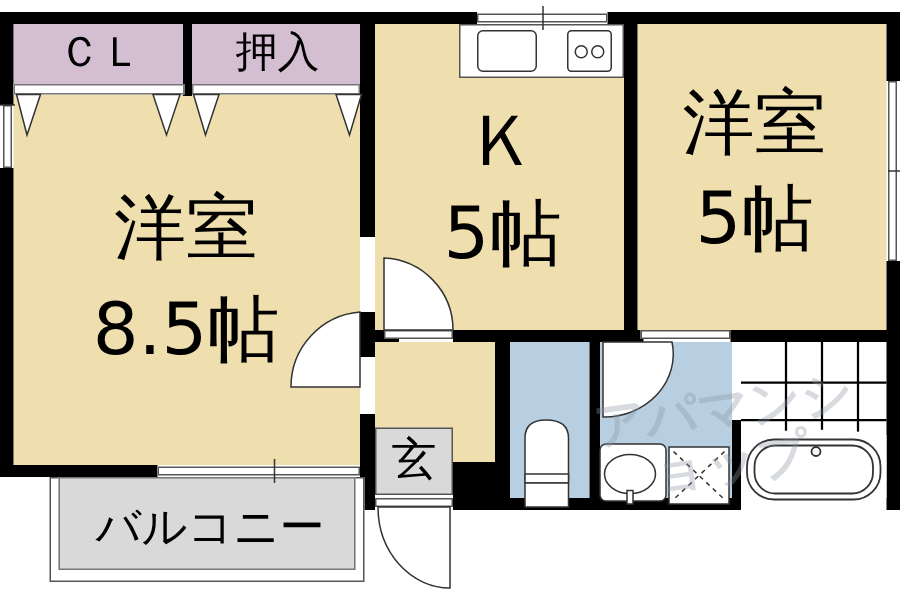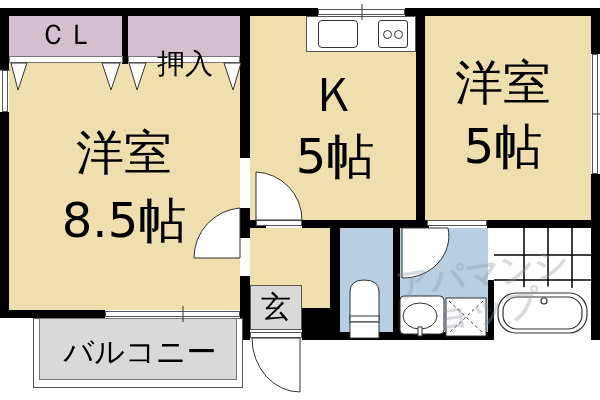--- a/index.html
+++ b/index.html
@@ -134,21 +134,21 @@
     <line x1="362" y1="4" x2="362" y2="20"></line>
     <line x1="0" y1="70" x2="10" y2="70"></line>
     <line x1="592" y1="114" x2="600" y2="114"></line>
     <line x1="183" y1="306" x2="183" y2="322"></line>
   </g>
 </svg>
 
 <div class="label" style="left:395px; top:255px; font-size:34px; color:rgba(140,150,160,0.35); transform:rotate(-8deg); font-weight:bold; width:180px; white-space:normal; line-height:36px;">アパマンショップ</div>
 
 <div class="label mid" style="left:24px; top:21px; width:86px;">ＣＬ</div>
-<div class="label mid" style="left:140px; top:21px; width:90px;margin-top:29px;">押入</div>
+<div class="label mid" style="left:140px; top:21px; width:90px;">押入</div>
 
 <div class="label big" style="left:44px; top:128px; width:160px;">洋室</div>
 <div class="label big" style="left:34px; top:196px; width:180px;">8.5帖</div>
 
 <div class="label big" style="left:290px; top:70px; width:90px;">Ｋ</div>
 <div class="label big" style="left:280px; top:132px; width:110px;">5帖</div>
 
 <div class="label big" style="left:438px; top:58px; width:130px;">洋室</div>
 <div class="label big" style="left:448px; top:122px; width:110px;">5帖</div>
 

